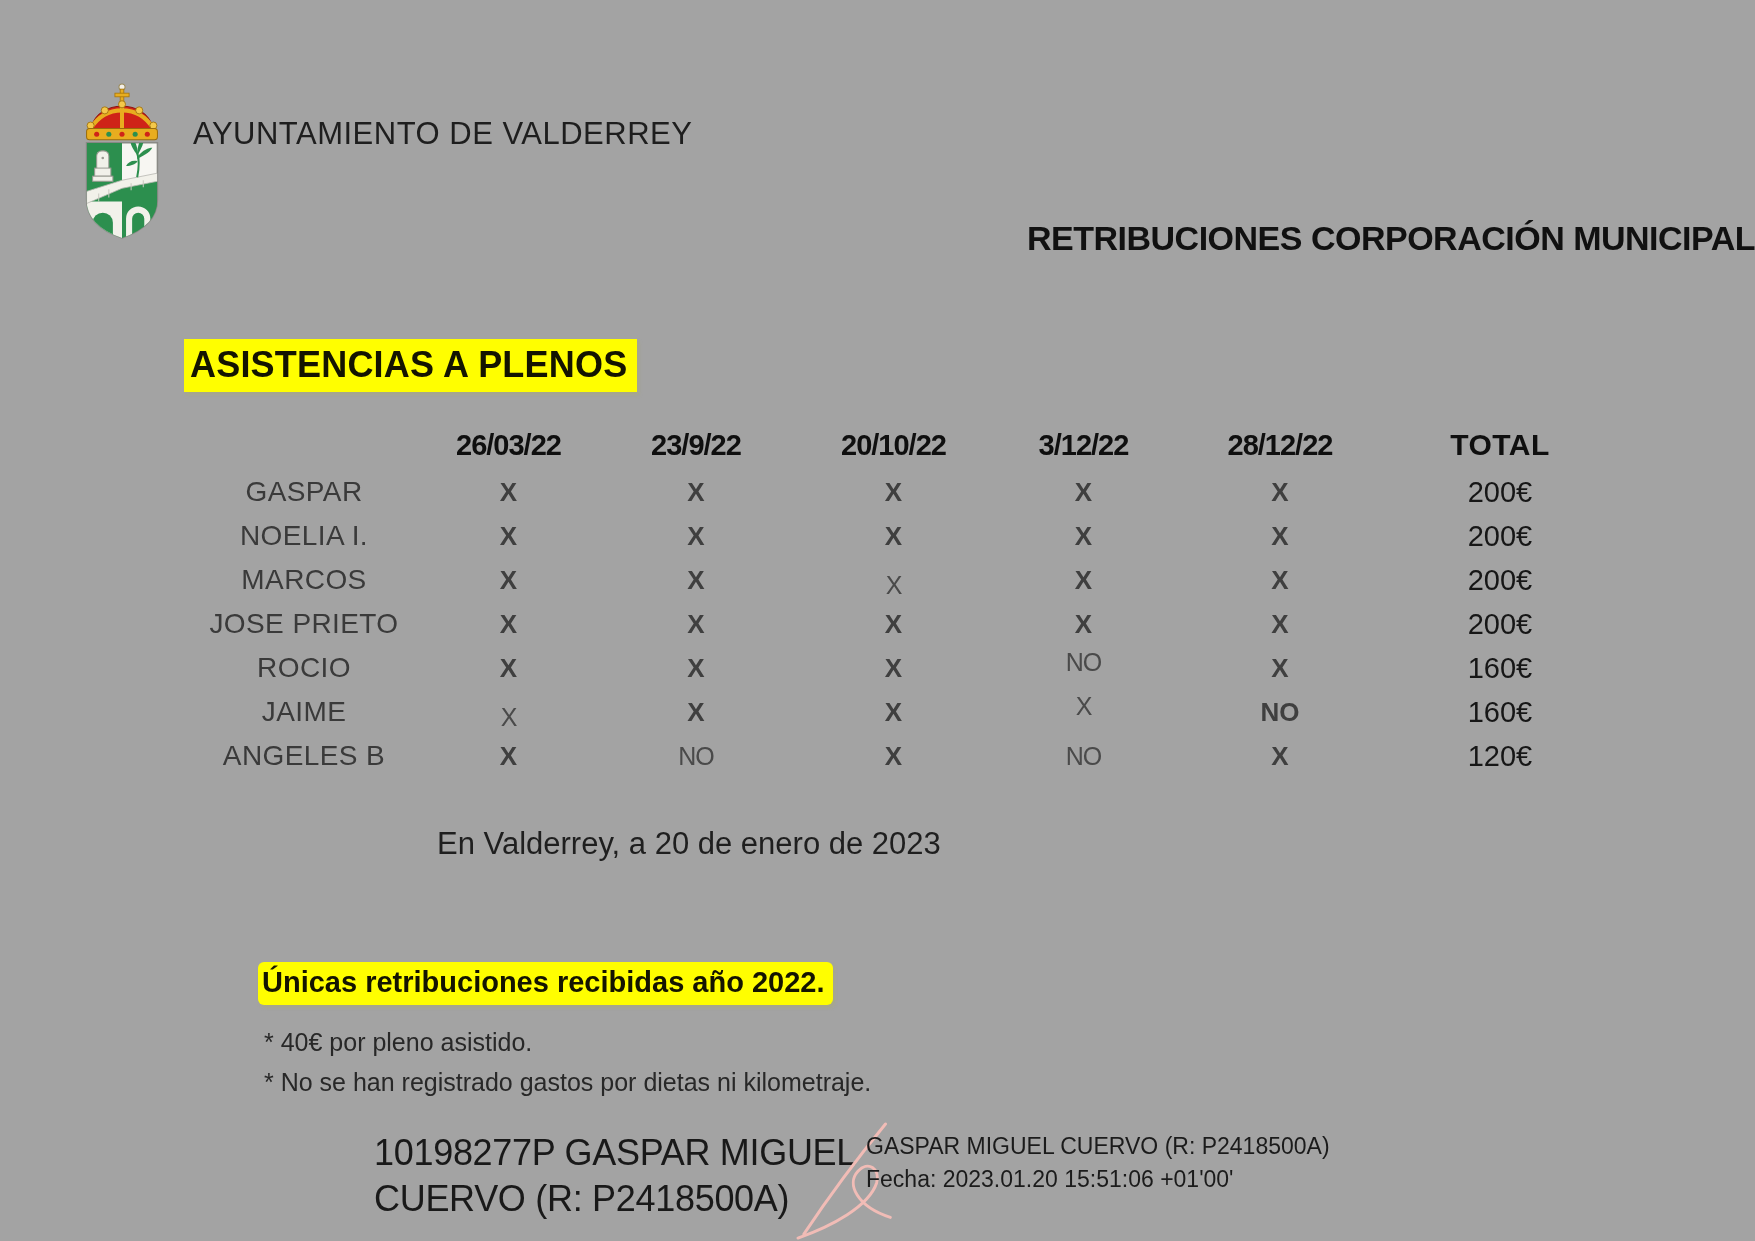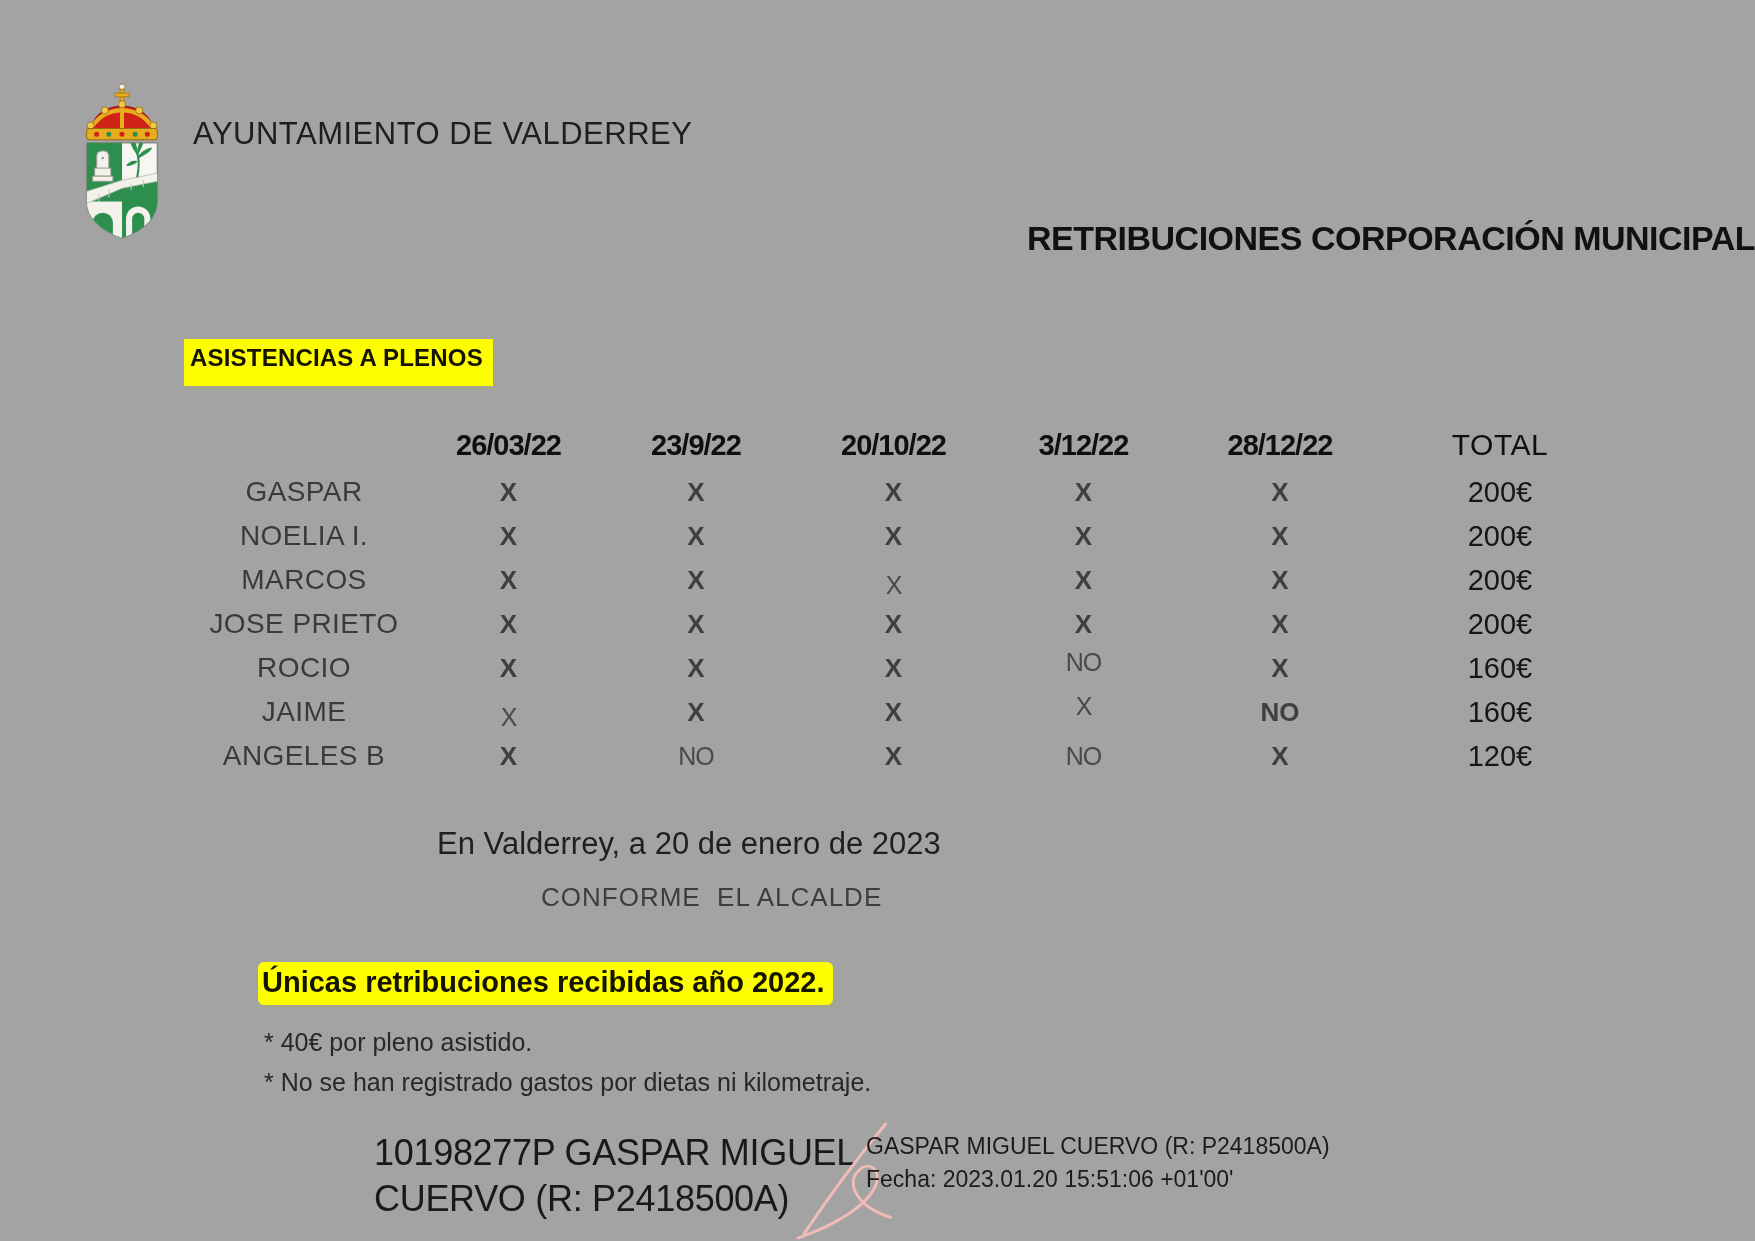--- a/index.html
+++ b/index.html
@@ -7,29 +7,29 @@
   .page{position:relative;width:1755px;height:1241px;background:#a3a3a3;overflow:hidden;}
 
   .logo{position:absolute;left:70px;top:80px;width:104px;height:162px;}
 
   .org-name{position:absolute;left:193px;top:116px;font-size:31px;color:#1e1e1e;letter-spacing:.5px;white-space:nowrap;}
 
   .title-1{position:absolute;left:0;top:219px;width:1755px;text-align:right;font-size:34px;font-weight:700;color:#111;letter-spacing:-.5px;}
   .title-2{position:absolute;left:0;top:280px;width:1755px;text-align:center;font-size:34px;font-weight:700;color:#111;}
 
   .hl{background:#fffe00;color:#141400;box-shadow:2px 3px 3px rgba(170,170,120,.55);}
-  .sec-head{position:absolute;left:184px;top:339px;font-size:24px;font-weight:700;padding:5px 10px 14px 6px;letter-spacing:.2px;}
+  .sec-head{position:absolute;left:184px;top:339px;font-size:36px;font-weight:700;padding:5px 10px 6px 6px;letter-spacing:.2px;}
 
   .table{position:absolute;left:188px;top:420px;width:1427px;}
   .thead,.trow{display:grid;grid-template-columns:232px 177px 198px 197px 183px 210px 230px;align-items:center;}
   .thead{height:50px;}
   .trow{height:44px;}
   .cell{text-align:center;font-size:26px;font-weight:600;color:#3f3f3f;}
   .date-h{font-size:29px;font-weight:700;color:#0f0f0f;letter-spacing:-1px;}
-  .total-h{font-size:30px;font-weight:400;color:#0f0f0f;letter-spacing:.5px;}
+  .total-h{font-size:30px;font-weight:700;color:#0f0f0f;letter-spacing:.5px;}
   .name-cell{text-align:center;font-size:28px;font-weight:400;color:#3a3a3a;letter-spacing:.4px;white-space:nowrap;}
   .total-cell{font-size:29px;font-weight:400;color:#161616;}
   .lt{font-weight:400;font-size:25px;color:#4a4a4a;letter-spacing:-1px;}
   .dn{transform:translateY(5px);}
   .up{transform:translateY(-6px);}
 
   .place-date{position:absolute;left:437px;top:826px;font-size:31px;color:#1f1f1f;}
   .conforme{position:absolute;left:541px;top:882px;font-size:26px;color:#3d3d3d;letter-spacing:1px;white-space:pre;}
 
   .note-hl{position:absolute;left:258px;top:962px;font-size:29px;font-weight:700;padding:4px 8px 6px 4px;border-radius:6px;}
@@ -176,21 +176,20 @@
       <div class="cell">X</div>
       <div class="cell lt">NO</div>
       <div class="cell">X</div>
       <div class="cell lt">NO</div>
       <div class="cell">X</div>
       <div class="cell total-cell">120€</div>
     </div>
   </div>
 
   <div class="place-date">En Valderrey, a 20 de enero de 2023</div>
-  <div class="conforme">CONFORME  EL ALCALDE</div>
 
   <div class="note-hl hl">Únicas retribuciones recibidas año 2022.</div>
   <div class="note-lines">
     <div>* 40€ por pleno asistido.</div>
     <div>* No se han registrado gastos por dietas ni kilometraje.</div>
   </div>
 
   <div class="signer">
     <div>10198277P GASPAR MIGUEL</div>
     <div>CUERVO (R: P2418500A)</div>

